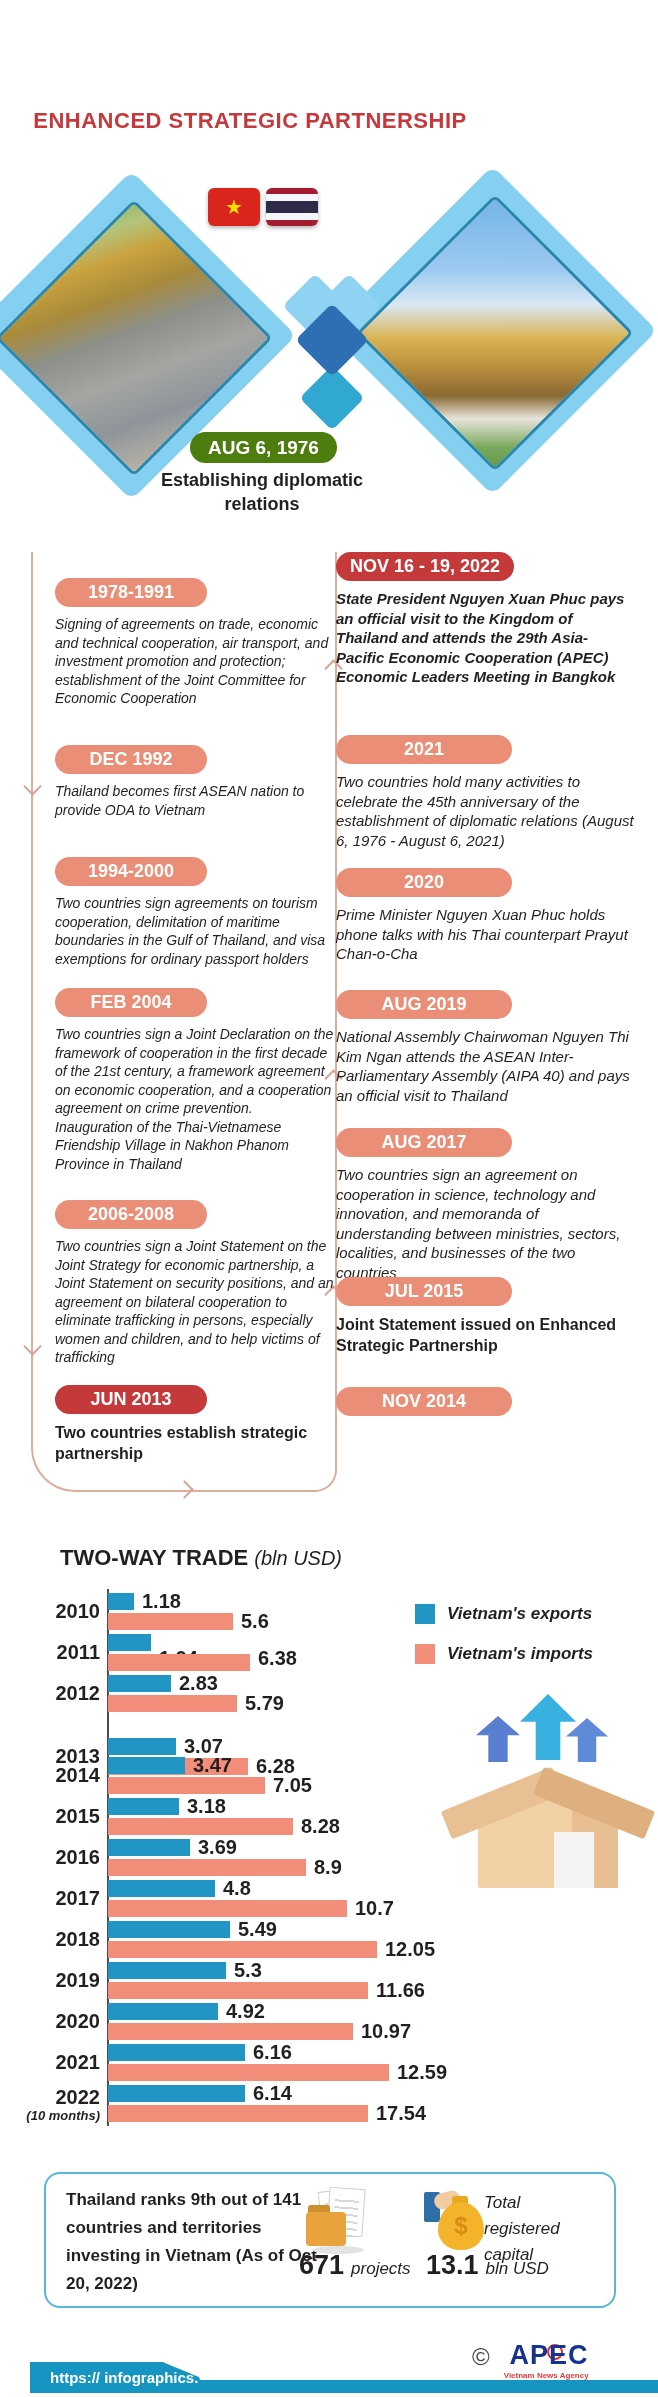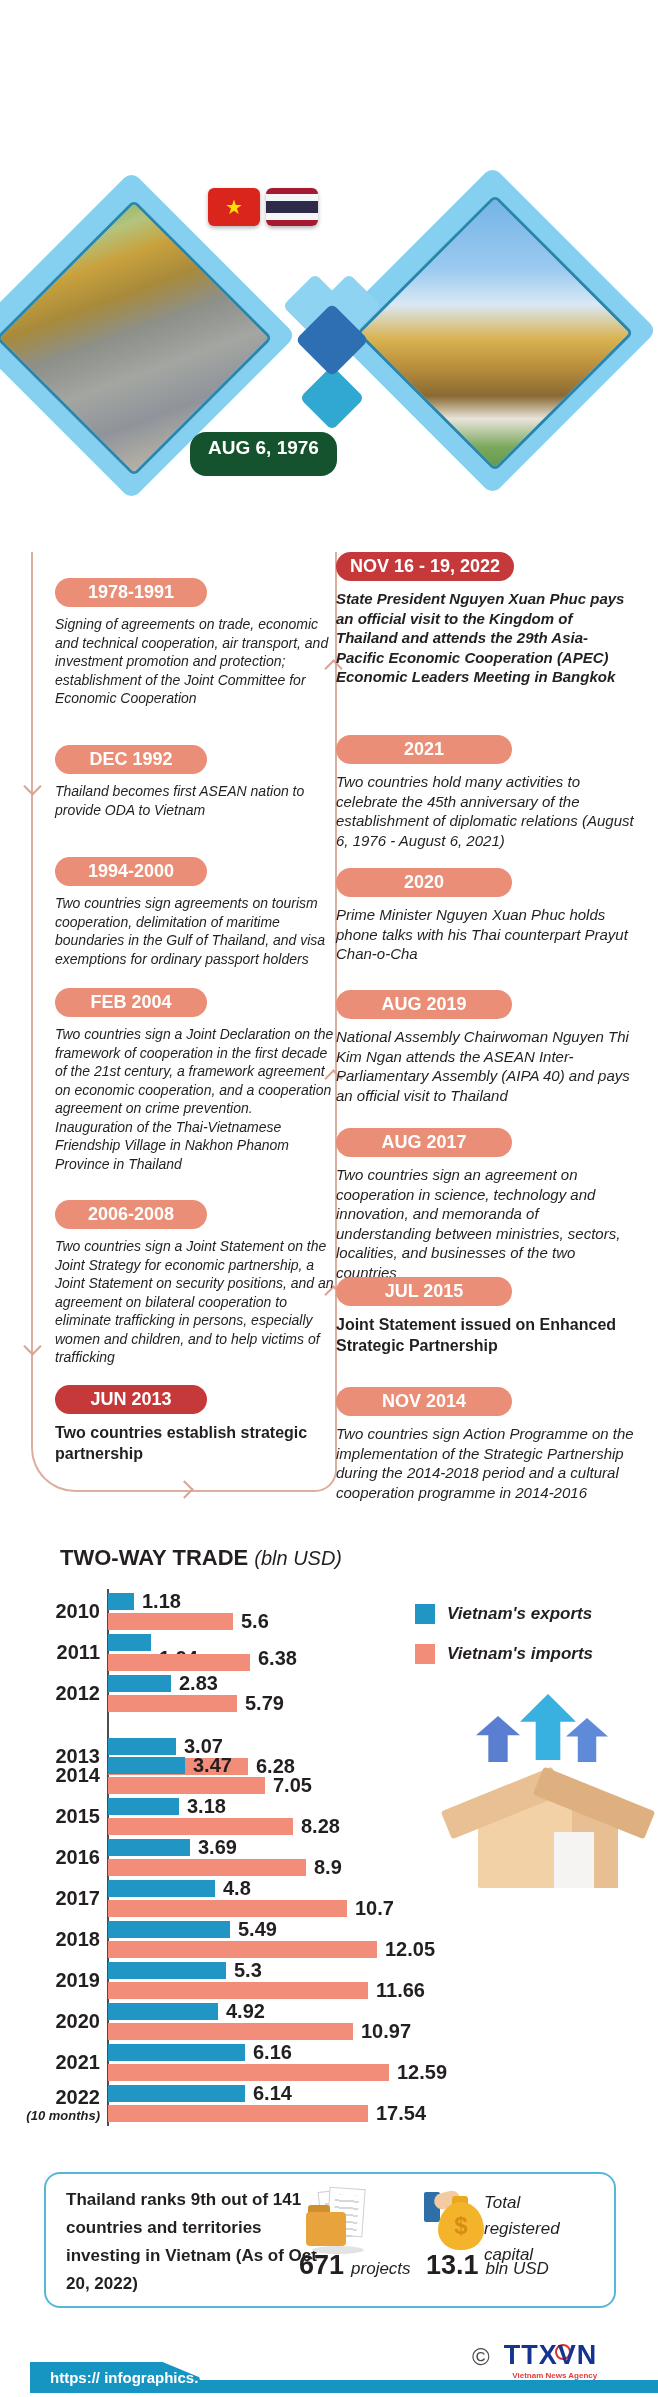--- a/index.html
+++ b/index.html
@@ -14,21 +14,21 @@
   .outer{background:#85d0f0;width:233px;height:233px;z-index:0;}
   .photo{width:190px;height:190px;overflow:hidden;border:3px solid #2c86ac;border-radius:6px;z-index:2;}
   .photo-fill{position:absolute;left:-48px;top:-48px;width:286px;height:286px;transform:rotate(-45deg);}
   .fill-vn{background:linear-gradient(160deg,#6f9c4a 0%,#96b565 14%,#b3c47e 20%,#c9a23e 28%,#a88a3a 38%,#8d9089 48%,#a3a6a1 60%,#8f949b 72%,#b9b3a5 85%,#a79884 100%);}
   .fill-th{background:linear-gradient(180deg,#6fb1e4 0%,#9ccaf0 28%,#d9e8f5 40%,#d9b352 52%,#b98e3c 62%,#8a6a33 72%,#e8e4da 80%,#79a85c 90%,#5d9348 100%);}
   .sd{position:absolute;transform:rotate(45deg);border-radius:6px;}
   .flag{position:absolute;width:52px;height:38px;border-radius:6px;box-shadow:0 2px 4px rgba(0,0,0,.3);z-index:5;}
   .flag-vn{background:#da251d;}
   .flag-vn .star{position:absolute;left:0;right:0;top:4px;text-align:center;color:#ffde00;font-size:20px;line-height:30px;}
   .flag-th{background:linear-gradient(180deg,#a51931 0 16.7%,#f4f5f8 16.7% 33.3%,#2d2a4a 33.3% 66.7%,#f4f5f8 66.7% 83.3%,#a51931 83.3% 100%);}
-  .hero-pill{position:absolute;left:190px;top:432px;width:147px;height:44px;background:#14532d;border-radius:16px;
+  .hero-pill{position:absolute;left:190px;top:432px;width:147px;height:31px;background:#4d7c0f;border-radius:16px;
              color:#fff;font-weight:bold;font-size:19px;text-align:center;line-height:31px;z-index:10;}
   .hero-caption{position:absolute;left:142px;top:468px;width:240px;text-align:center;font-weight:bold;
                 font-size:18px;line-height:24px;z-index:10;}
   
   #tl-loop{position:absolute;left:31px;top:552px;width:302px;height:938px;border:2px solid #dcae9e;border-top:none;
            border-radius:0 0 22px 44px;}
   .chev{position:absolute;width:11px;height:11px;border:2px solid #d8a494;border-width:2px 2px 0 0;}
   .tl-entry{position:absolute;z-index:3;}
   .pill{display:inline-block;background:#ea8e77;color:#fff;font-weight:bold;font-size:18px;
         padding:4px 0;text-align:center;border-radius:17px;}
@@ -92,40 +92,42 @@
   .agency-wrap{position:relative;display:flex;flex-direction:column;align-items:flex-end;}
   .agency{font-weight:bold;font-size:27px;letter-spacing:1px;color:#16338f;line-height:30px;position:relative;z-index:1;}
   .globe{position:absolute;right:26px;top:4px;width:12px;height:12px;border:2px solid #d93131;border-radius:50%;z-index:0;}
   .agency-sub{font-size:8px;font-weight:bold;color:#e23c3c;margin-top:1px;}
 </style>
 </head>
 <body>
 
 <div id="root">
 
+  <div class="title" style="top:108px;">ENHANCED STRATEGIC PARTNERSHIP</div>
 
   <div class="diamond outer" style="left:15px;top:219px;"></div>
   <div class="diamond outer" style="left:376px;top:214px;"></div>
   <div class="diamond photo" style="left:36px;top:240px;">
     <div class="photo-fill fill-vn"></div>
   </div>
   <div class="diamond photo" style="left:397px;top:235px;">
     <div class="photo-fill fill-th"></div>
   </div>
   <div class="sd" style="left:292px;top:283px;width:46px;height:46px;background:#8ed4f2;z-index:3;"></div>
   <div class="sd" style="left:326px;top:283px;width:46px;height:46px;background:#8ed4f2;z-index:3;"></div>
   <div class="sd" style="left:306px;top:314px;width:52px;height:52px;background:#2e6fb4;z-index:4;"></div>
   <div class="sd" style="left:309px;top:375px;width:46px;height:46px;background:#31a8d2;z-index:3;"></div>
 
   <div class="flag flag-vn" style="left:208px;top:188px;">
     <span class="star">★</span>
   </div>
   <div class="flag flag-th" style="left:266px;top:188px;"></div>
 
   <div class="hero-pill">AUG 6, 1976</div>
+  <div class="hero-caption">Establishing diplomatic relations</div>
 
   <div id="tl-loop"></div>
   <div class="chev" style="left:26px;top:780px;transform:rotate(135deg);"></div>
   <div class="chev" style="left:26px;top:1340px;transform:rotate(135deg);"></div>
   <div class="chev" style="left:178px;top:1483px;transform:rotate(45deg);"></div>
   <div class="chev" style="left:327px;top:662px;transform:rotate(-45deg);"></div>
   <div class="chev" style="left:327px;top:1072px;transform:rotate(-45deg);"></div>
   <div class="chev" style="left:327px;top:1288px;transform:rotate(-45deg);"></div>
 
   <div id="tl-left">
@@ -136,21 +138,21 @@
       <div class="tl-entry tl-left" style="top: 1200px; left: 55px; width: 280px;"><span class="pill" style="width: 152px;">2006-2008</span><div class="tl-text em-italic">Two countries sign a Joint Statement on the Joint Strategy for economic partnership, a Joint Statement on security positions, and an agreement on bilateral cooperation to eliminate trafficking in persons, especially women and children, and to help victims of trafficking</div></div>
       <div class="tl-entry tl-left" style="top: 1385px; left: 55px; width: 280px;"><span class="pill pill-red" style="width: 152px;">JUN 2013</span><div class="tl-text em-bold">Two countries establish strategic partnership</div></div>
     </div>
   <div id="tl-right">
       <div class="tl-entry tl-right" style="top: 552px; left: 336px; width: 298px;"><span class="pill pill-red pill-auto">NOV 16 - 19, 2022</span><div class="tl-text em-bold-italic">State President Nguyen Xuan Phuc pays an official visit to the Kingdom of Thailand and attends the 29th Asia-Pacific Economic Cooperation (APEC) Economic Leaders Meeting in Bangkok</div></div>
       <div class="tl-entry tl-right" style="top: 735px; left: 336px; width: 298px;"><span class="pill" style="width: 176px;">2021</span><div class="tl-text em-italic">Two countries hold many activities to celebrate the 45th anniversary of the establishment of diplomatic relations (August 6, 1976 - August 6, 2021)</div></div>
       <div class="tl-entry tl-right" style="top: 868px; left: 336px; width: 298px;"><span class="pill" style="width: 176px;">2020</span><div class="tl-text em-italic">Prime Minister Nguyen Xuan Phuc holds phone talks with his Thai counterpart Prayut Chan-o-Cha</div></div>
       <div class="tl-entry tl-right" style="top: 990px; left: 336px; width: 298px;"><span class="pill" style="width: 176px;">AUG 2019</span><div class="tl-text em-italic">National Assembly Chairwoman Nguyen Thi Kim Ngan attends the ASEAN Inter-Parliamentary Assembly (AIPA 40) and pays an official visit to Thailand</div></div>
       <div class="tl-entry tl-right" style="top: 1128px; left: 336px; width: 298px;"><span class="pill" style="width: 176px;">AUG 2017</span><div class="tl-text em-italic">Two countries sign an agreement on cooperation in science, technology and innovation, and memoranda of understanding between ministries, sectors, localities, and businesses of the two countries</div></div>
       <div class="tl-entry tl-right" style="top: 1277px; left: 336px; width: 298px;"><span class="pill" style="width: 176px;">JUL 2015</span><div class="tl-text em-bold">Joint Statement issued on Enhanced Strategic Partnership</div></div>
-      <div class="tl-entry tl-right" style="top: 1387px; left: 336px; width: 298px;"><span class="pill" style="width: 176px;">NOV 2014</span><div class="tl-text em-italic">Two countries sign Action Programme on the implementation of the Strategic Partnership during the 2014-2018 period and a cultural cooperation programme in 2014-2016</div></div>
+      <div class="tl-entry tl-right" style="top: 1387px; left: 336px; width: 298px;"><span class="pill" style="width: 176px;">NOV 2014</span></div>
     </div>
 
   <div id="chart-title">
     <span class="t1">TWO-WAY TRADE</span><span class="t2">(bln USD)</span>
   </div>
   <div id="chart-axis"></div>
   <div id="chart">
       <div class="chart-row" style="top: 0px;">
         <span class="year-label" style="top: 7px;">2010</span>
         <div class="bar" style="top: 0px; width: 26px; background: rgb(33, 150, 197);"></div>
@@ -293,18 +295,18 @@
   </div>
 
   <div id="footer-thin"></div>
   <div id="footer-banner">
     <span>https:// infographics.vn</span>
   </div>
   <div id="footer-logo">
     <span class="copy">©</span>
     <div class="agency-wrap">
       <span class="globe"></span>
-      <span class="agency">TTXVN</span>
+      <span class="agency">APEC</span>
       <span class="agency-sub">Vietnam News Agency</span>
     </div>
   </div>
 
 </div>
 
 </body></html>

